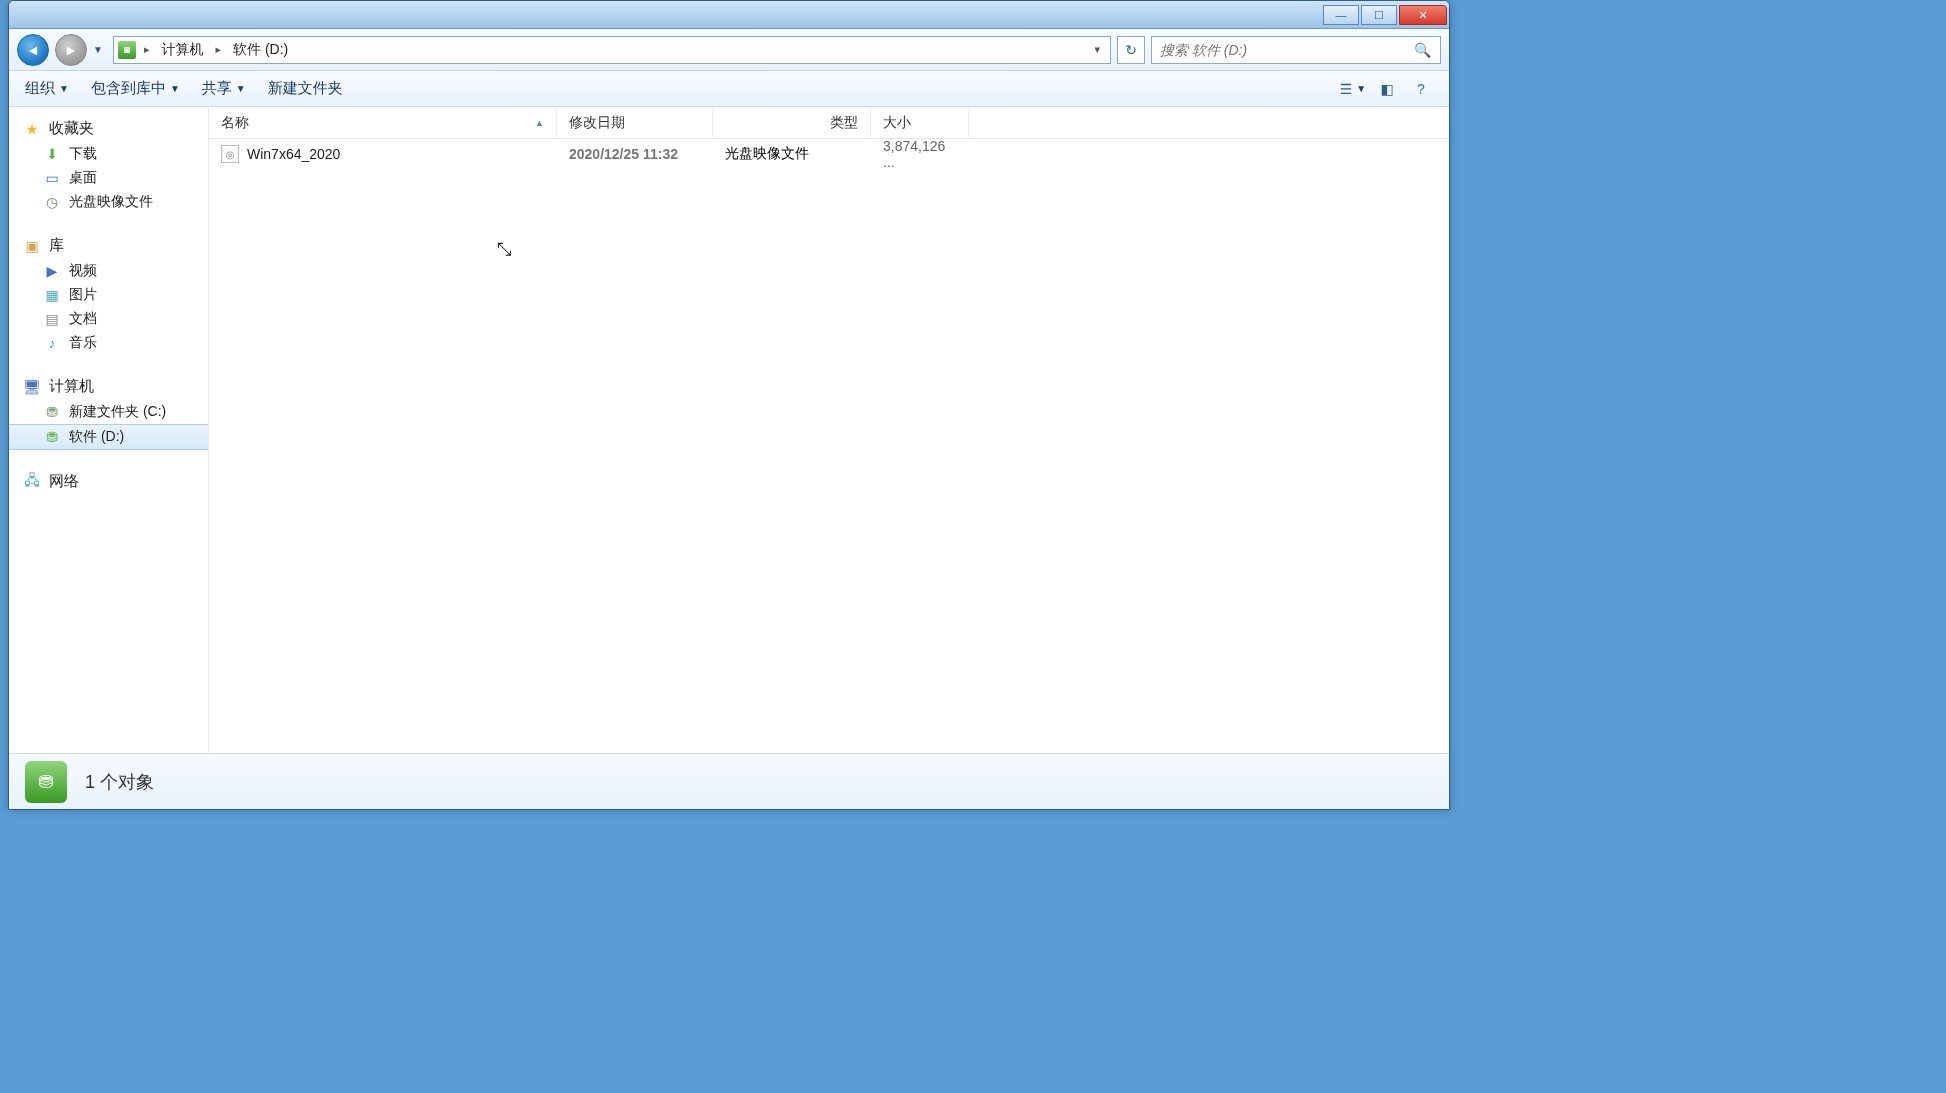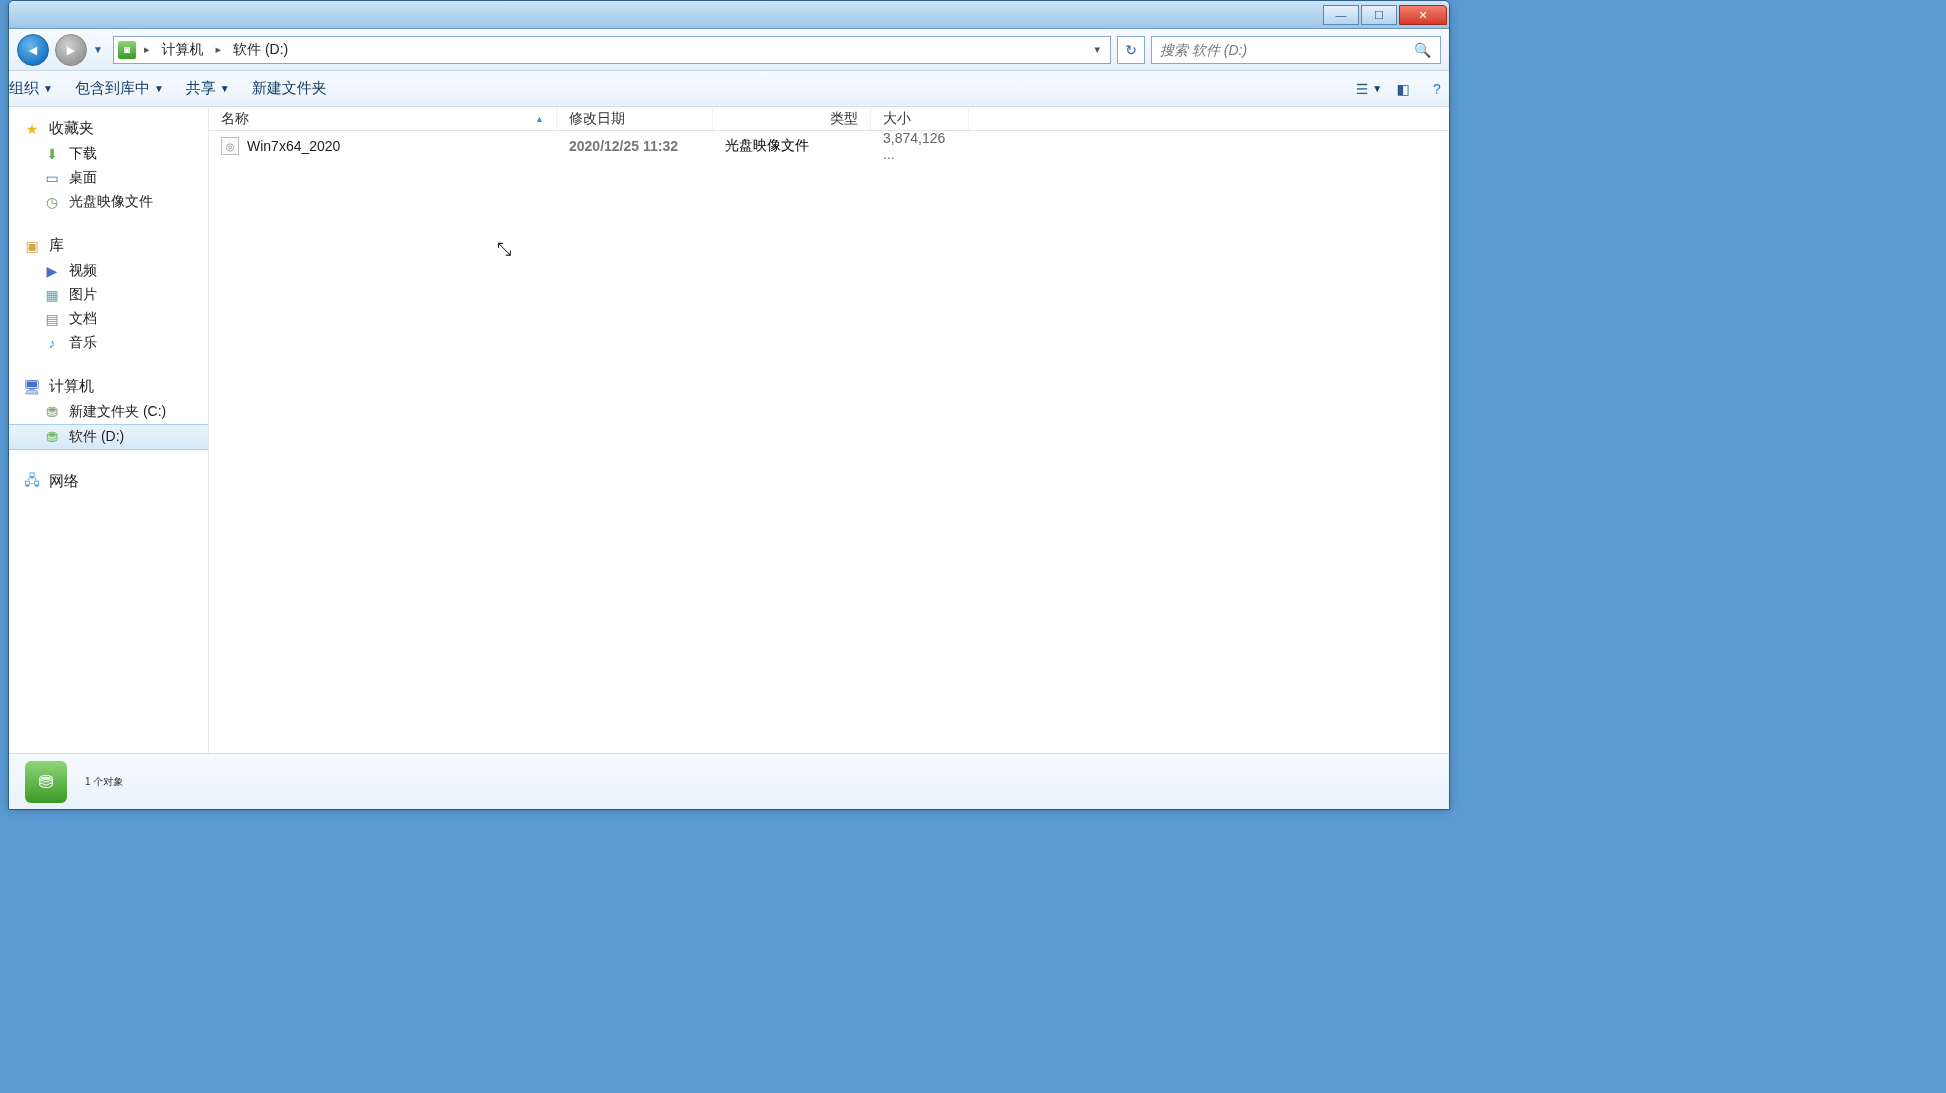--- a/index.html
+++ b/index.html
@@ -32,52 +32,52 @@
 .addr-sep { color:#555; font-size:11px; padding:0 4px;}
 .addr-seg { color:#222; font-size:14px; padding:2px 4px; }
 .addr-dd { margin-left:auto; color:#555; font-size:11px; padding:0 6px;}
 .refresh { width:28px; height:28px; border:1px solid #8ba8c4; background:#fff; display:flex; align-items:center; justify-content:center; color:#2e6daa; font-size:14px;}
 .searchbox { width:290px; height:28px; border:1px solid #8ba8c4; background:#fff; display:flex; align-items:center; padding:0 8px;}
 .searchbox input { flex:1; border:none; outline:none; font-style:italic; color:#888; font-size:14px; background:transparent;}
 .search-icon { color:#5a8bb8; font-size:14px;}
 
 .toolbar {
   height: 36px; background: linear-gradient(#f7fbff,#e9f2fb);
-  border-bottom:1px solid #d0dde9; display:flex; align-items:center; padding:0 0; gap:22px;
+  border-bottom:1px solid #d0dde9; display:flex; align-items:center; padding:0 16px; gap:22px;
 }
 .tool-item { color:#1a3e6a; font-size:15px; display:flex; align-items:center; gap:4px; }
 .tool-dd { font-size:10px; color:#1a3e6a;}
 .tool-right { margin-left:auto; display:flex; align-items:center; gap:10px;}
 .view-btn { width:24px; height:22px; border:1px solid transparent; display:flex; align-items:center; justify-content:center; color:#2e5d8a; font-size:14px;}
 
 .body { flex:1; display:flex; overflow:hidden; }
 .sidebar { width:200px; background:#fff; border-right:1px solid #e9e9e9; padding:8px 0; overflow-y:auto;}
 .sb-group-hdr { display:flex; align-items:center; gap:8px; padding:4px 14px; font-size:15px; color:#222;}
 .sb-item { display:flex; align-items:center; gap:8px; padding:3px 14px 3px 34px; font-size:14px; color:#222; }
 .sb-item.selected { background: linear-gradient(#eaf3fb,#d6e9f9); border:1px solid #a8cdef; border-left:none; border-right:none; }
 .sb-spacer { height:18px; }
 .ico { width:18px; height:18px; display:flex; align-items:center; justify-content:center; font-size:14px;}
 .ico.star{color:#f5b720;} .ico.dl{color:#5fb248;} .ico.desk{color:#2879c9;} .ico.rec{color:#7a9a6a;}
 .ico.lib{color:#d9a44a;} .ico.vid{color:#4a70c9;} .ico.pic{color:#52a8b4;} .ico.doc{color:#888;} .ico.mus{color:#3a9ad5;}
 .ico.comp{color:#4a70c9;} .ico.drv{color:#7a9a6a;} .ico.drv2{color:#5fb248;} .ico.net{color:#3a9ad5;}
 
 .content { flex:1; background:#fff; display:flex; flex-direction:column; }
-.col-hdrs { height:24px; border-bottom:1px solid #e5e5e5; display:flex; align-items:center; font-size:14px; color:#333;}
+.col-hdrs { height:32px; border-bottom:1px solid #e5e5e5; display:flex; align-items:center; font-size:14px; color:#333;}
 .col { padding:0 12px; border-right:1px solid #f0f0f0; height:100%; display:flex; align-items:center; gap:4px;}
 .col.name{width:348px;} .col.date{width:156px;} .col.type{width:158px;justify-content:flex-end;} .col.size{width:98px;}
 .sort-ind { font-size:9px; color:#5a8bb8; margin-left:auto;}
 .rows { flex:1; }
 .row { height:30px; display:flex; align-items:center; font-size:14px; color:#222;}
 .cell { padding:0 12px; display:flex; align-items:center; gap:8px;}
 .cell.name{width:348px;} .cell.date{width:156px; color:#777;font-weight:bold;} .cell.type{width:158px; color:#000000;} .cell.size{width:98px; color:#666;}
 .file-ico { width:18px; height:18px; border:1px solid #bbb; background:#fafafa; display:flex; align-items:center; justify-content:center; font-size:10px; color:#888;}
 
 .statusbar { height:56px; border-top:1px solid #d0dde9; background:linear-gradient(#f5fafe,#e9f2fb); display:flex; align-items:center; padding:0 16px; gap:18px;}
 .stat-ico { width:42px; height:42px; background:linear-gradient(#8fd47a,#3a9a24); border-radius:6px; display:flex; align-items:center; justify-content:center; color:#fff; font-size:18px;}
-.stat-txt { font-size:10px; color:#333;}
+.stat-txt { font-size:18px; color:#333;}
 
 .cursor { position:absolute; left:488px; top:238px; font-size:18px; color:#111; pointer-events:none;}
 </style>
 </head>
 <body>
 
 <div class="window">
 
   <div class="titlebar">
     <div class="win-btn">—</div>

